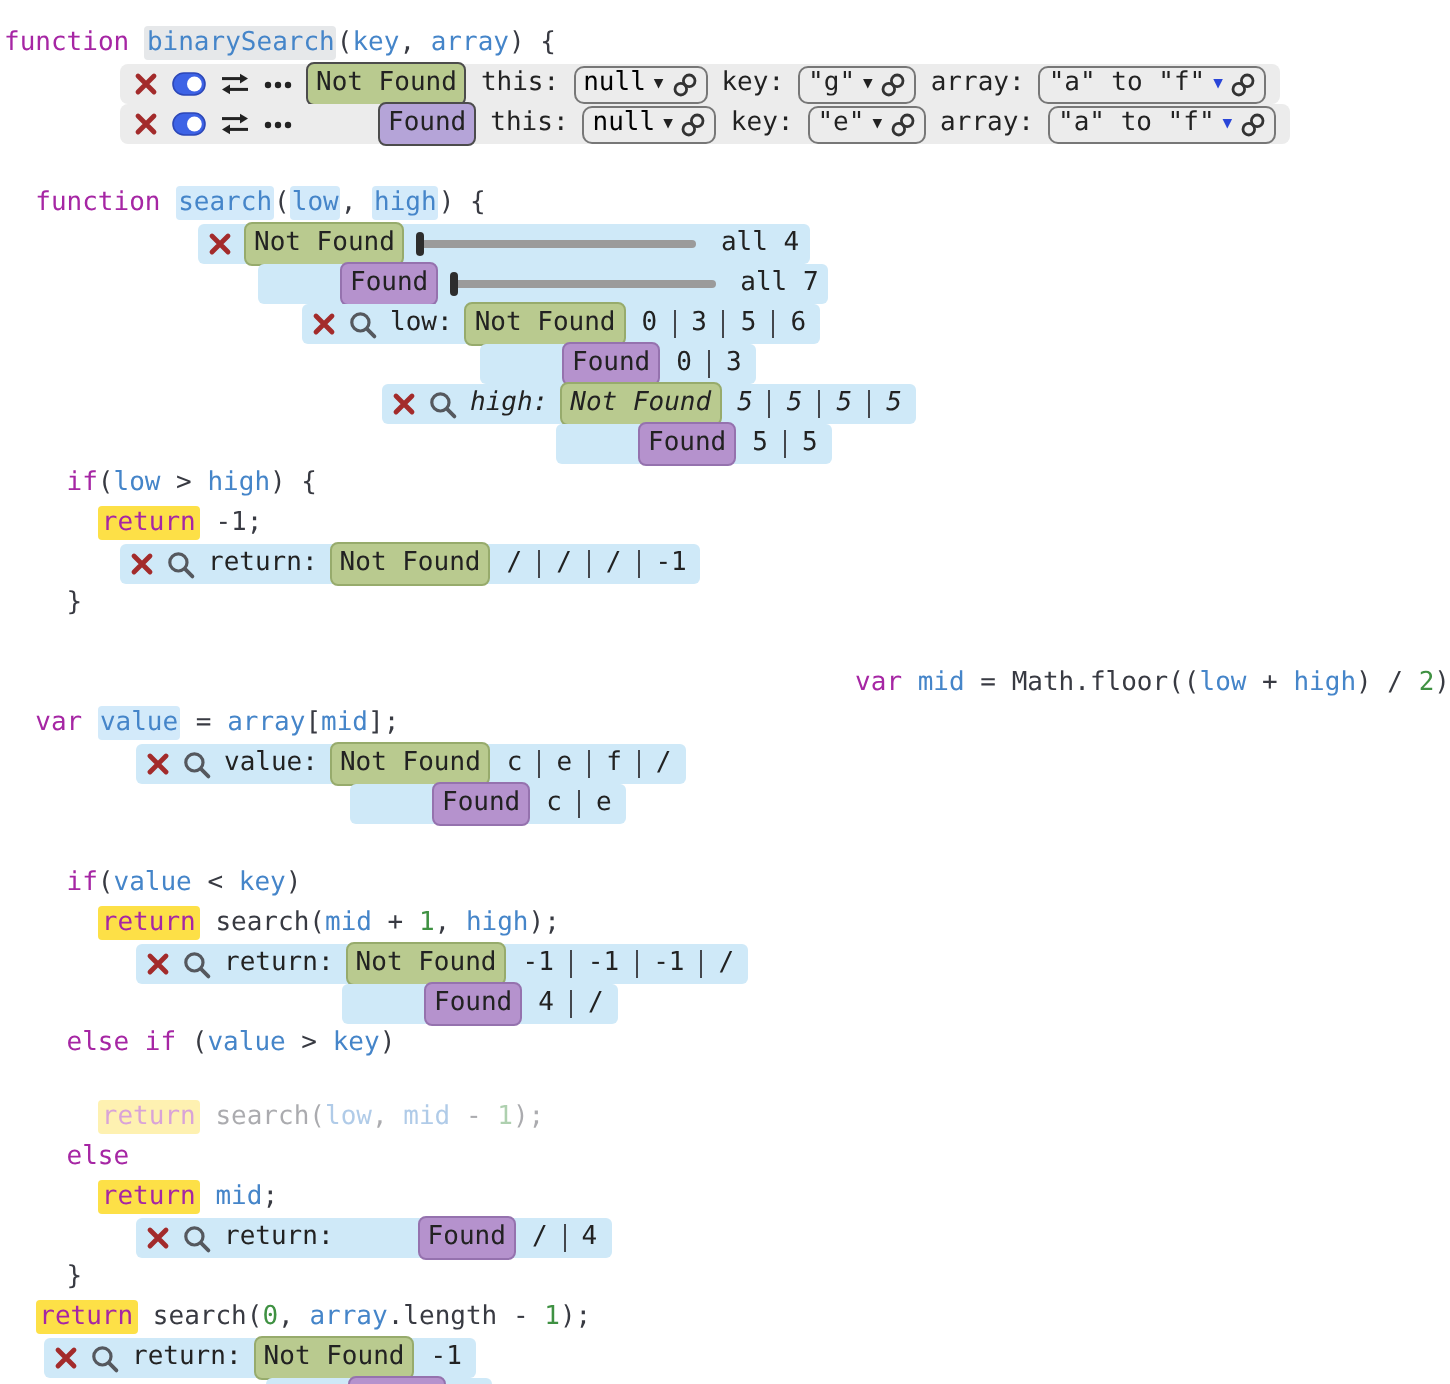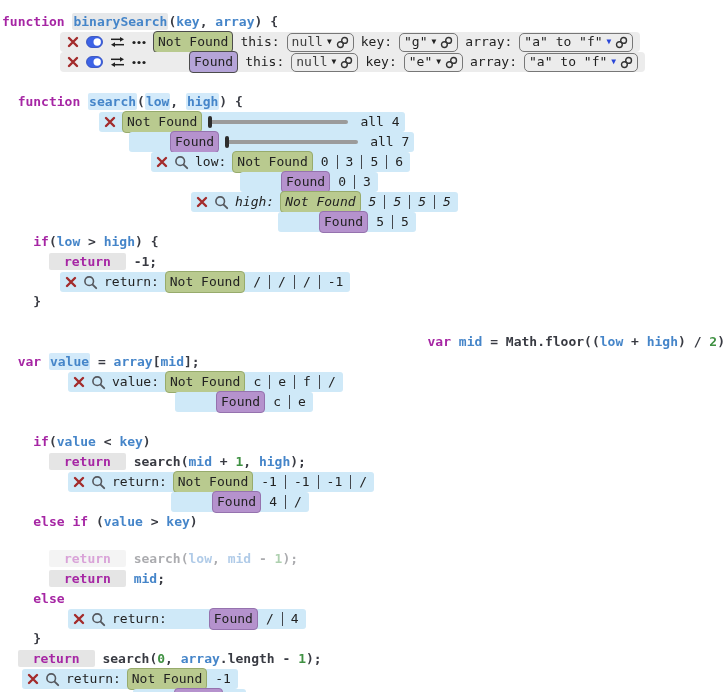--- a/index.html
+++ b/index.html
@@ -6,27 +6,27 @@
   .view{
     position:relative;
     width:725px;height:692px;
     box-sizing:border-box;
     padding:12px 0 0 2px;
     overflow:hidden;
     font-family:"DejaVu Sans Mono","Liberation Mono",monospace;
     font-size:13px;line-height:20px;color:#383a42;
   }
   .line{height:20px;white-space:pre;display:flex;align-items:center;}
-  .line.codeline{display:block;font-weight:bold;}
+  .line.codeline{display:block;}
   .tok-kw{color:#a626a4;}
   .tok-id{color:#4585c9;}
   .tok-num{color:#3f9142;}
   .tok-t{color:#383a42;}
   .tok-idh{color:#4585c9;background:#d3eafa;border-radius:2px;padding:1px 1px;}
-  .tok-kwh{color:#a626a4;background:#e5e5e5;border-radius:2px;padding:1px 15px;}
+  .tok-kwh{color:#a626a4;background:#fde047;border-radius:2px;padding:1px 2px;}
   .tok-fng{color:#4585c9;background:#e6e8ea;border-radius:2px;padding:1px 1px;}
   .dim{opacity:0.42;}
   .hrow{
     display:inline-flex;align-items:center;gap:7px;
     background:#ececec;border-radius:4px;
     height:20px;padding:0 7px;
   }
   .prow{
     display:inline-flex;align-items:center;gap:6px;
     background:#cfe9f8;border-radius:3px;
@@ -37,21 +37,21 @@
   .badge.purple{background:#b592cd;border:1px solid #9572ae;margin-left:36px;}
   .hrow .badge{border:1px solid #4c4c4c;}
   .hrow .badge.purple{background:#b5a4d8;}
   .flabel{color:#222;}
   .dd{
     display:inline-flex;align-items:center;gap:4px;
     border:1px solid #777;border-radius:5px;
     padding:0 4px;height:17px;background:transparent;
   }
   .ddval{color:#222;white-space:pre;}
-  .ddval.dimv{color:#404040;}
+  .ddval.dimv{color:#000000;}
   .caret{font-size:8px;line-height:8px;color:#222;}
   .caret.blue{color:#2a46d8;}
   .cell{color:#222;padding:0 2px;white-space:pre;}
   .sep{width:1px;height:14px;background:#44474d;}
   .slider{position:relative;display:inline-block;height:12px;}
   .track{position:absolute;left:0;top:4px;height:4px;background:#9b9b9b;border-radius:2px;}
   .handle{position:absolute;left:0;top:0;width:4px;height:12px;background:#2d2d2d;border-radius:2px;}
   .sval{color:#222;white-space:pre;}
   .icn{display:inline-flex;align-items:center;}
 </style>
@@ -151,22 +151,22 @@
     <div class="line codeline" style="padding-left: 46.92px;"><span class="tok-kwh">return</span><span class="tok-t"> search(</span><span class="tok-id">mid</span><span class="tok-t"> + </span><span class="tok-num">1</span><span class="tok-t">, </span><span class="tok-id">high</span><span class="tok-t">);</span></div>
     <div class="line" style="padding-left: 66px;"><span class="prow"><span class="icn x"><svg width="12" height="12" viewBox="0 0 12 12">
             <path d="M2 2 L10 10 M10 2 L2 10" stroke="#a32b2b" stroke-width="2.4" stroke-linecap="round" fill="none"></path>
           </svg></span><span class="icn mag"><svg width="15" height="15" viewBox="0 0 15 15">
             <circle cx="6.2" cy="6.2" r="4.3" fill="none" stroke="#55585e" stroke-width="1.6"></circle>
             <line x1="9.6" y1="9.6" x2="13.2" y2="13.2" stroke="#55585e" stroke-width="1.9" stroke-linecap="round"></line>
           </svg></span><span class="flabel">return:</span><span class="badge green">Not Found</span><span class="cell">-1</span><span class="sep"></span><span class="cell">-1</span><span class="sep"></span><span class="cell">-1</span><span class="sep"></span><span class="cell">/</span></span></div>
     <div class="line" style="padding-left: 169px;"><span class="prow"><span class="badge purple">Found</span><span class="cell">4</span><span class="sep"></span><span class="cell">/</span></span></div>
     <div class="line codeline" style="padding-left: 31.28px;"><span class="tok-kw">else if</span><span class="tok-t"> (</span><span class="tok-id">value</span><span class="tok-t"> &gt; </span><span class="tok-id">key</span><span class="tok-t">)</span></div>
     <div class="line codeline dim" style="padding-left: 46.92px; margin-top: 17px;"><span class="tok-kwh">return</span><span class="tok-t"> search(</span><span class="tok-id">low</span><span class="tok-t">, </span><span class="tok-id">mid</span><span class="tok-t"> - </span><span class="tok-num">1</span><span class="tok-t">);</span></div>
+    <div class="line codeline" style="padding-left: 31.28px;"><span class="tok-kw">else</span></div>
     <div class="line codeline" style="padding-left: 46.92px;"><span class="tok-kwh">return</span><span class="tok-t"> </span><span class="tok-id">mid</span><span class="tok-t">;</span></div>
-    <div class="line codeline" style="padding-left: 31.28px;"><span class="tok-kw">else</span></div>
     <div class="line" style="padding-left: 66px;"><span class="prow"><span class="icn x"><svg width="12" height="12" viewBox="0 0 12 12">
             <path d="M2 2 L10 10 M10 2 L2 10" stroke="#a32b2b" stroke-width="2.4" stroke-linecap="round" fill="none"></path>
           </svg></span><span class="icn mag"><svg width="15" height="15" viewBox="0 0 15 15">
             <circle cx="6.2" cy="6.2" r="4.3" fill="none" stroke="#55585e" stroke-width="1.6"></circle>
             <line x1="9.6" y1="9.6" x2="13.2" y2="13.2" stroke="#55585e" stroke-width="1.9" stroke-linecap="round"></line>
           </svg></span><span class="flabel">return:</span><span class="badge purple">Found</span><span class="cell">/</span><span class="sep"></span><span class="cell">4</span></span></div>
     <div class="line codeline" style="padding-left: 31.28px;"><span class="tok-t">}</span></div>
     <div class="line codeline" style="padding-left: 15.64px;"><span class="tok-kwh">return</span><span class="tok-t"> search(</span><span class="tok-num">0</span><span class="tok-t">, </span><span class="tok-id">array</span><span class="tok-t">.length - </span><span class="tok-num">1</span><span class="tok-t">);</span></div>
     <div class="line" style="padding-left: 20px;"><span class="prow"><span class="icn x"><svg width="12" height="12" viewBox="0 0 12 12">
             <path d="M2 2 L10 10 M10 2 L2 10" stroke="#a32b2b" stroke-width="2.4" stroke-linecap="round" fill="none"></path>

